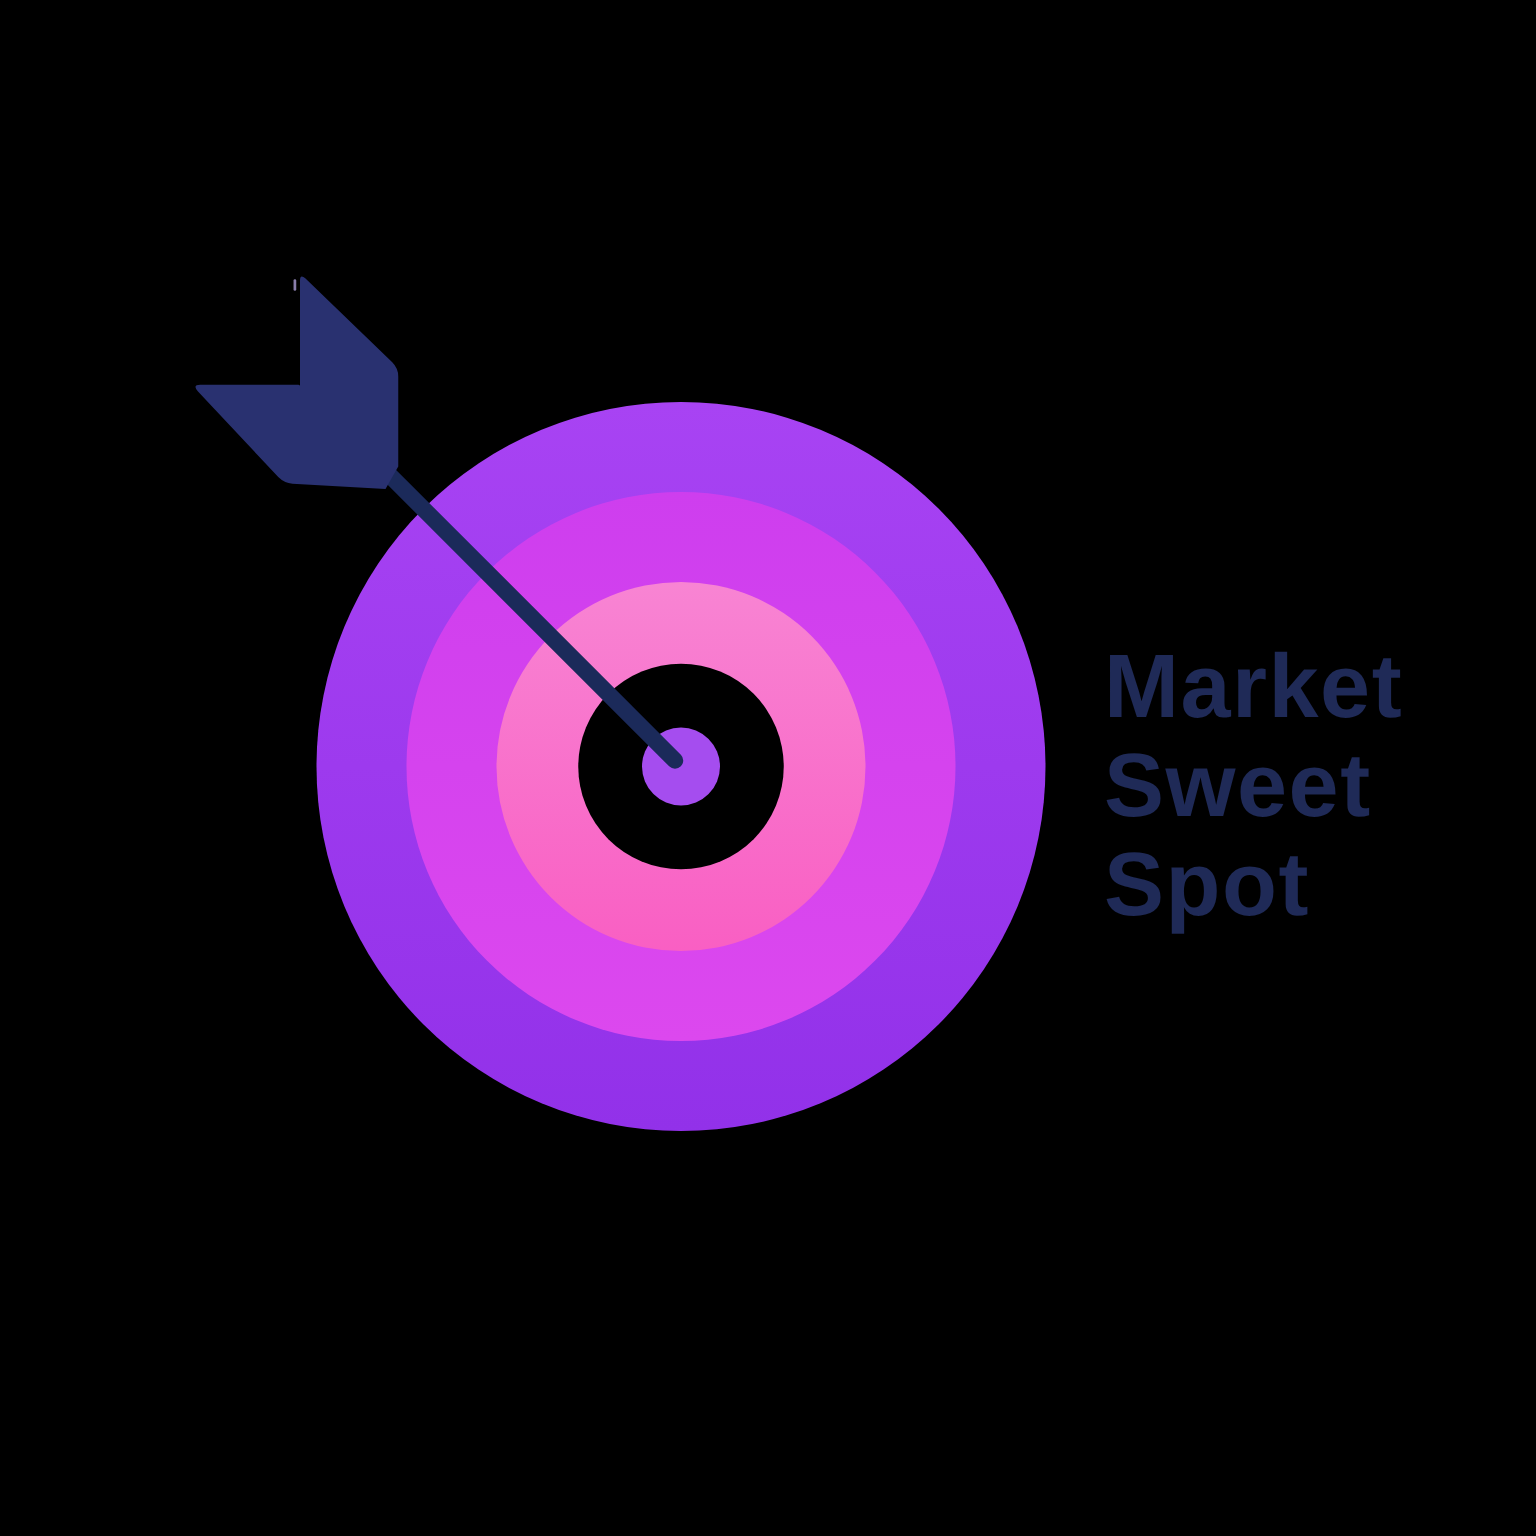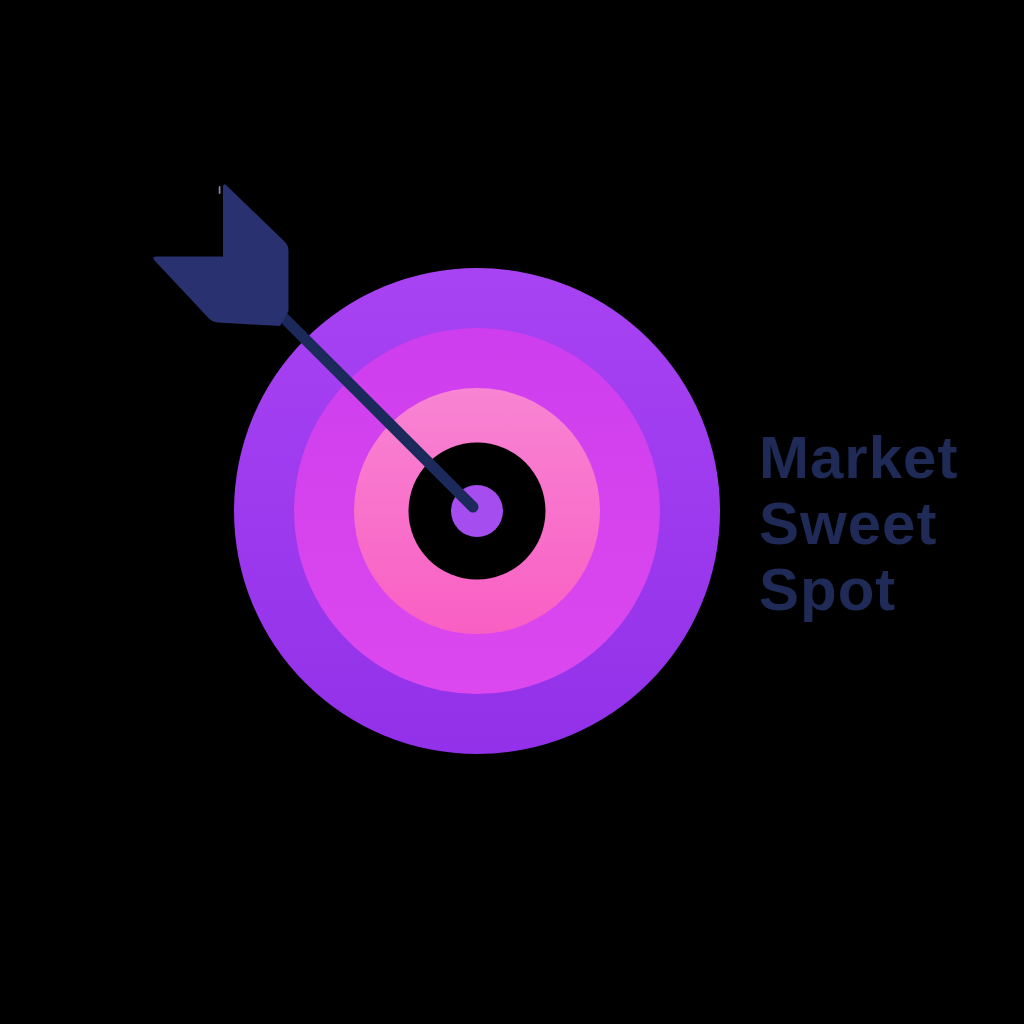--- a/index.html
+++ b/index.html
@@ -7,21 +7,20 @@
     padding: 0;
     width: 1024px;
     height: 1024px;
     background: #000000;
     overflow: hidden;
   }
   .stage {
     position: relative;
     width: 814px;
     height: 1024px;
-    margin-left: 23px;
   }
   .stage svg {
     position: absolute;
     left: 0;
     top: 0;
   }
   .logo-line {
     font-family: "Liberation Sans", sans-serif;
     font-size: 60px;
     font-weight: 600;

